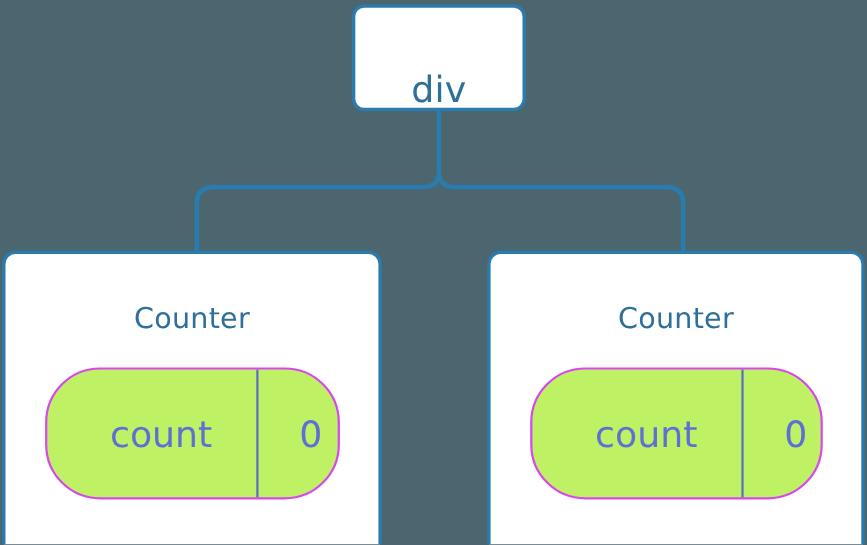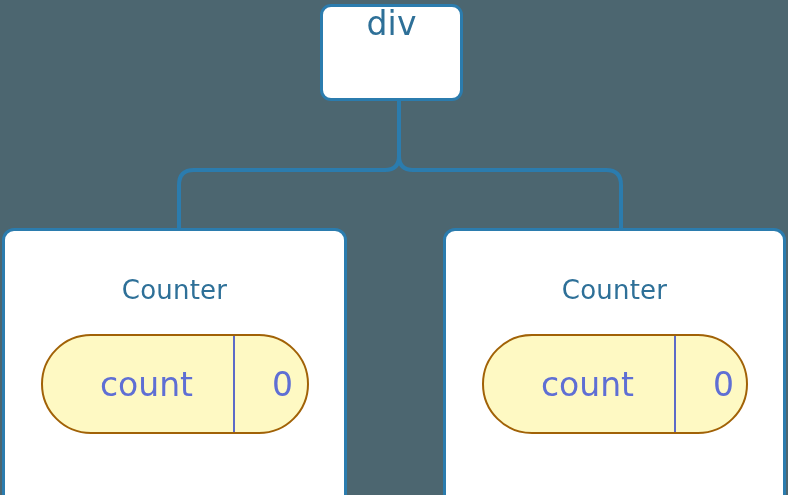--- a/index.html
+++ b/index.html
@@ -36,23 +36,23 @@
     box-sizing: border-box;
     display: flex;
     flex-direction: column;
     align-items: center;
   }
 
   
   #node-div {
     left: 320px;
     top: 4px;
-    width: 143px;
+    width: 158px;
     height: 97px;
-    justify-content: flex-start;
+    justify-content: flex-end;
   }
   #node-div .node-title {
     font-size: 33px;
     color: #2e7098;
     letter-spacing: 0.2px;
     line-height: 1;
   }
 
   
   .node-child {
@@ -67,27 +67,27 @@
   .node-child .node-title {
     font-size: 26px;
     color: #2e7098;
     line-height: 1;
     letter-spacing: 0.2px;
   }
 
   
   .state-pill {
     margin-top: 31px;
-    height: 100px;
-    border: 2px solid #a16207;
+    height: 120px;
+    border: 2px solid #d946ef;
     border-radius: 50px;
     box-sizing: border-box;
     display: flex;
     align-items: stretch;
-    background: #fef9c3;
+    background: #bef264;
   }
   .pill-key {
     display: flex;
     align-items: center;
     justify-content: center;
     font-size: 33px;
     color: #5f6fd4;
     padding: 0 26px 0 44px;
     min-width: 120px;
   }

